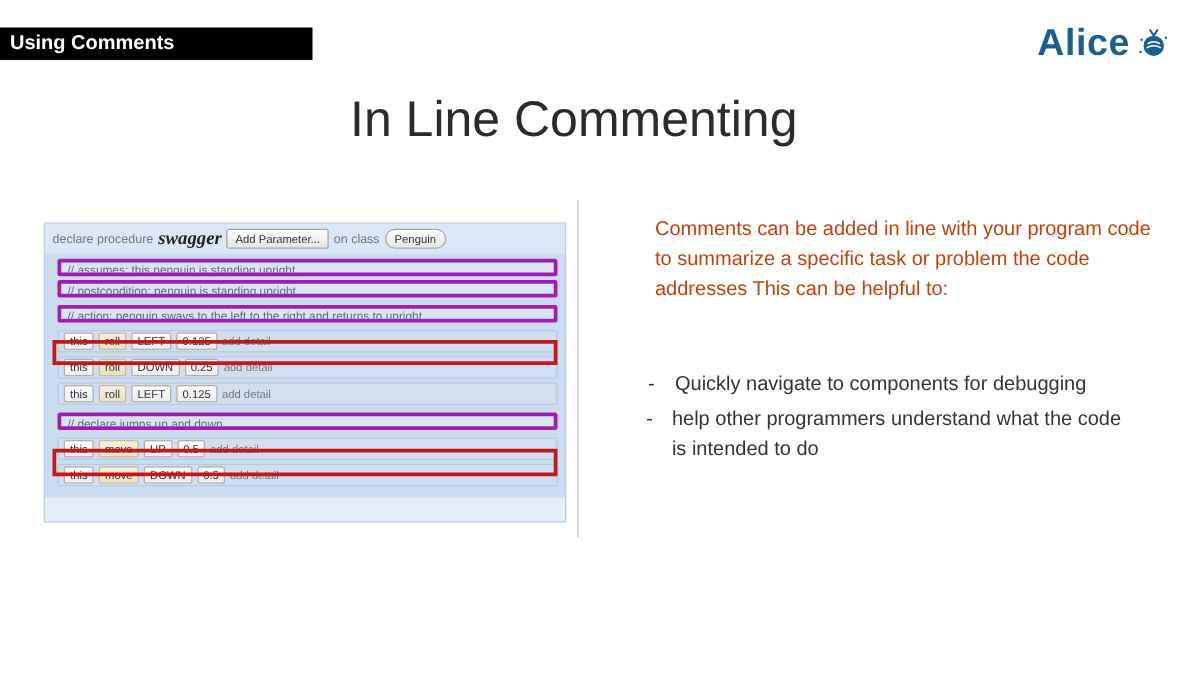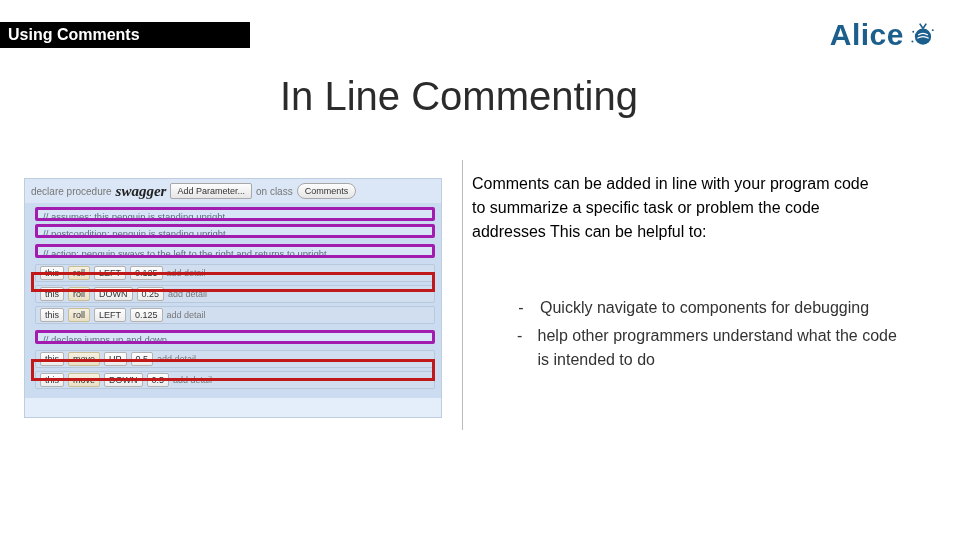--- a/index.html
+++ b/index.html
@@ -11,21 +11,21 @@
   }
   .logo {
     position: absolute; top: 18px; right: 24px; display: flex; align-items: center; gap: 6px;
   }
   .logo-text { font-size: 30px; font-weight: 700; color: #1c5f8d; letter-spacing: 0.5px; }
   .logo-icon { width: 26px; height: 26px; }
   .title {
     position: absolute; top: 74px; left: 280px; font-size: 40px; font-weight: 400; color: #2b2b2b;
   }
   .screenshot-box {
-    position: absolute; top: 178px; left: 24px; width: 418px; height: 240px;
+    position: absolute; top: 178px; left: 35px; width: 418px; height: 240px;
     background: #e3eefa; border: 1px solid #bfcde0; font-size: 10px; color: #333;
   }
   .proc-row {
     height: 24px; background: #dbe7f6; display: flex; align-items: center; gap: 4px; padding: 0 6px; font-size: 10px;
   }
   .proc-row .kw { color: #777; }
   .proc-row .swag { font-family: Georgia, serif; font-size: 15px; font-weight: bold; font-style: italic; color: #222; }
   .btn {
     display: inline-flex; align-items: center; height: 16px; padding: 3px 6px;
     background: linear-gradient(#fdfdfd,#e6e6e6); border: 1px solid #a8a8a8; border-radius: 2px; font-size: 9px;
@@ -42,21 +42,21 @@
     display: flex; align-items: center; gap: 4px; height: 18px; margin-bottom: 3px;
     background: #d1deef; border: 1px solid #b8c9de; border-radius: 2px; padding: 0 4px;
   }
   .tok { display:inline-flex; align-items:center; height: 14px; padding: 0 4px;
     background: linear-gradient(#fdfdfd,#ececec); border: 1px solid #b2b2b2; border-radius: 2px; font-size: 9px; }
   .tok.kwtok { background: linear-gradient(#f5f0e2,#e8e0c6); border-color:#c9bd93; }
   .adddetail { font-size: 9px; color: #777; }
   .redbox { position: absolute; border: 3px solid #c11919; pointer-events: none; }
   .vline { position: absolute; top: 160px; left: 462px; width: 1px; height: 270px; background: #bbb; }
   .body-text {
-    position: absolute; top: 172px; left: 472px; width: 400px; font-size: 16px; color: #000000; line-height: 1.5;
+    position: absolute; top: 172px; left: 524px; width: 400px; font-size: 16px; color: #c2410c; line-height: 1.5;
   }
   .bullets {
     position: absolute; top: 296px; left: 516px; width: 384px; font-size: 16px; color: #333; line-height: 1.5;
   }
   .bullets .row { display: flex; gap: 14px; margin-bottom: 4px;}
   .bullets .dash { width: 10px; text-align: center; }
 </style>
 </head>
 <body>
 
@@ -95,21 +95,21 @@
     <span>help other programmers understand what the code is intended to do</span>
   </div>
 </div>
 
 <div class="screenshot-box">
   <div class="proc-row">
     <span class="kw">declare procedure</span>
     <span class="swag">swagger</span>
     <span class="btn">Add Parameter...</span>
     <span class="kw">on class</span>
-    <span class="btn pill">Comments</span>
+    <span class="btn pill">Penguin</span>
   </div>
   <div class="code-area">
     <div class="comment-tile">// assumes: this penguin is standing upright</div>
     <div class="comment-tile">// postcondition: penguin is standing upright</div>
     <div style="height:3px"></div>
     <div class="comment-tile">// action: penguin sways to the left to the right and returns to upright</div>
     <div style="height:3px"></div>
     <div class="stmt-row">
       <span class="tok">this</span>
       <span class="tok kwtok">roll</span>

